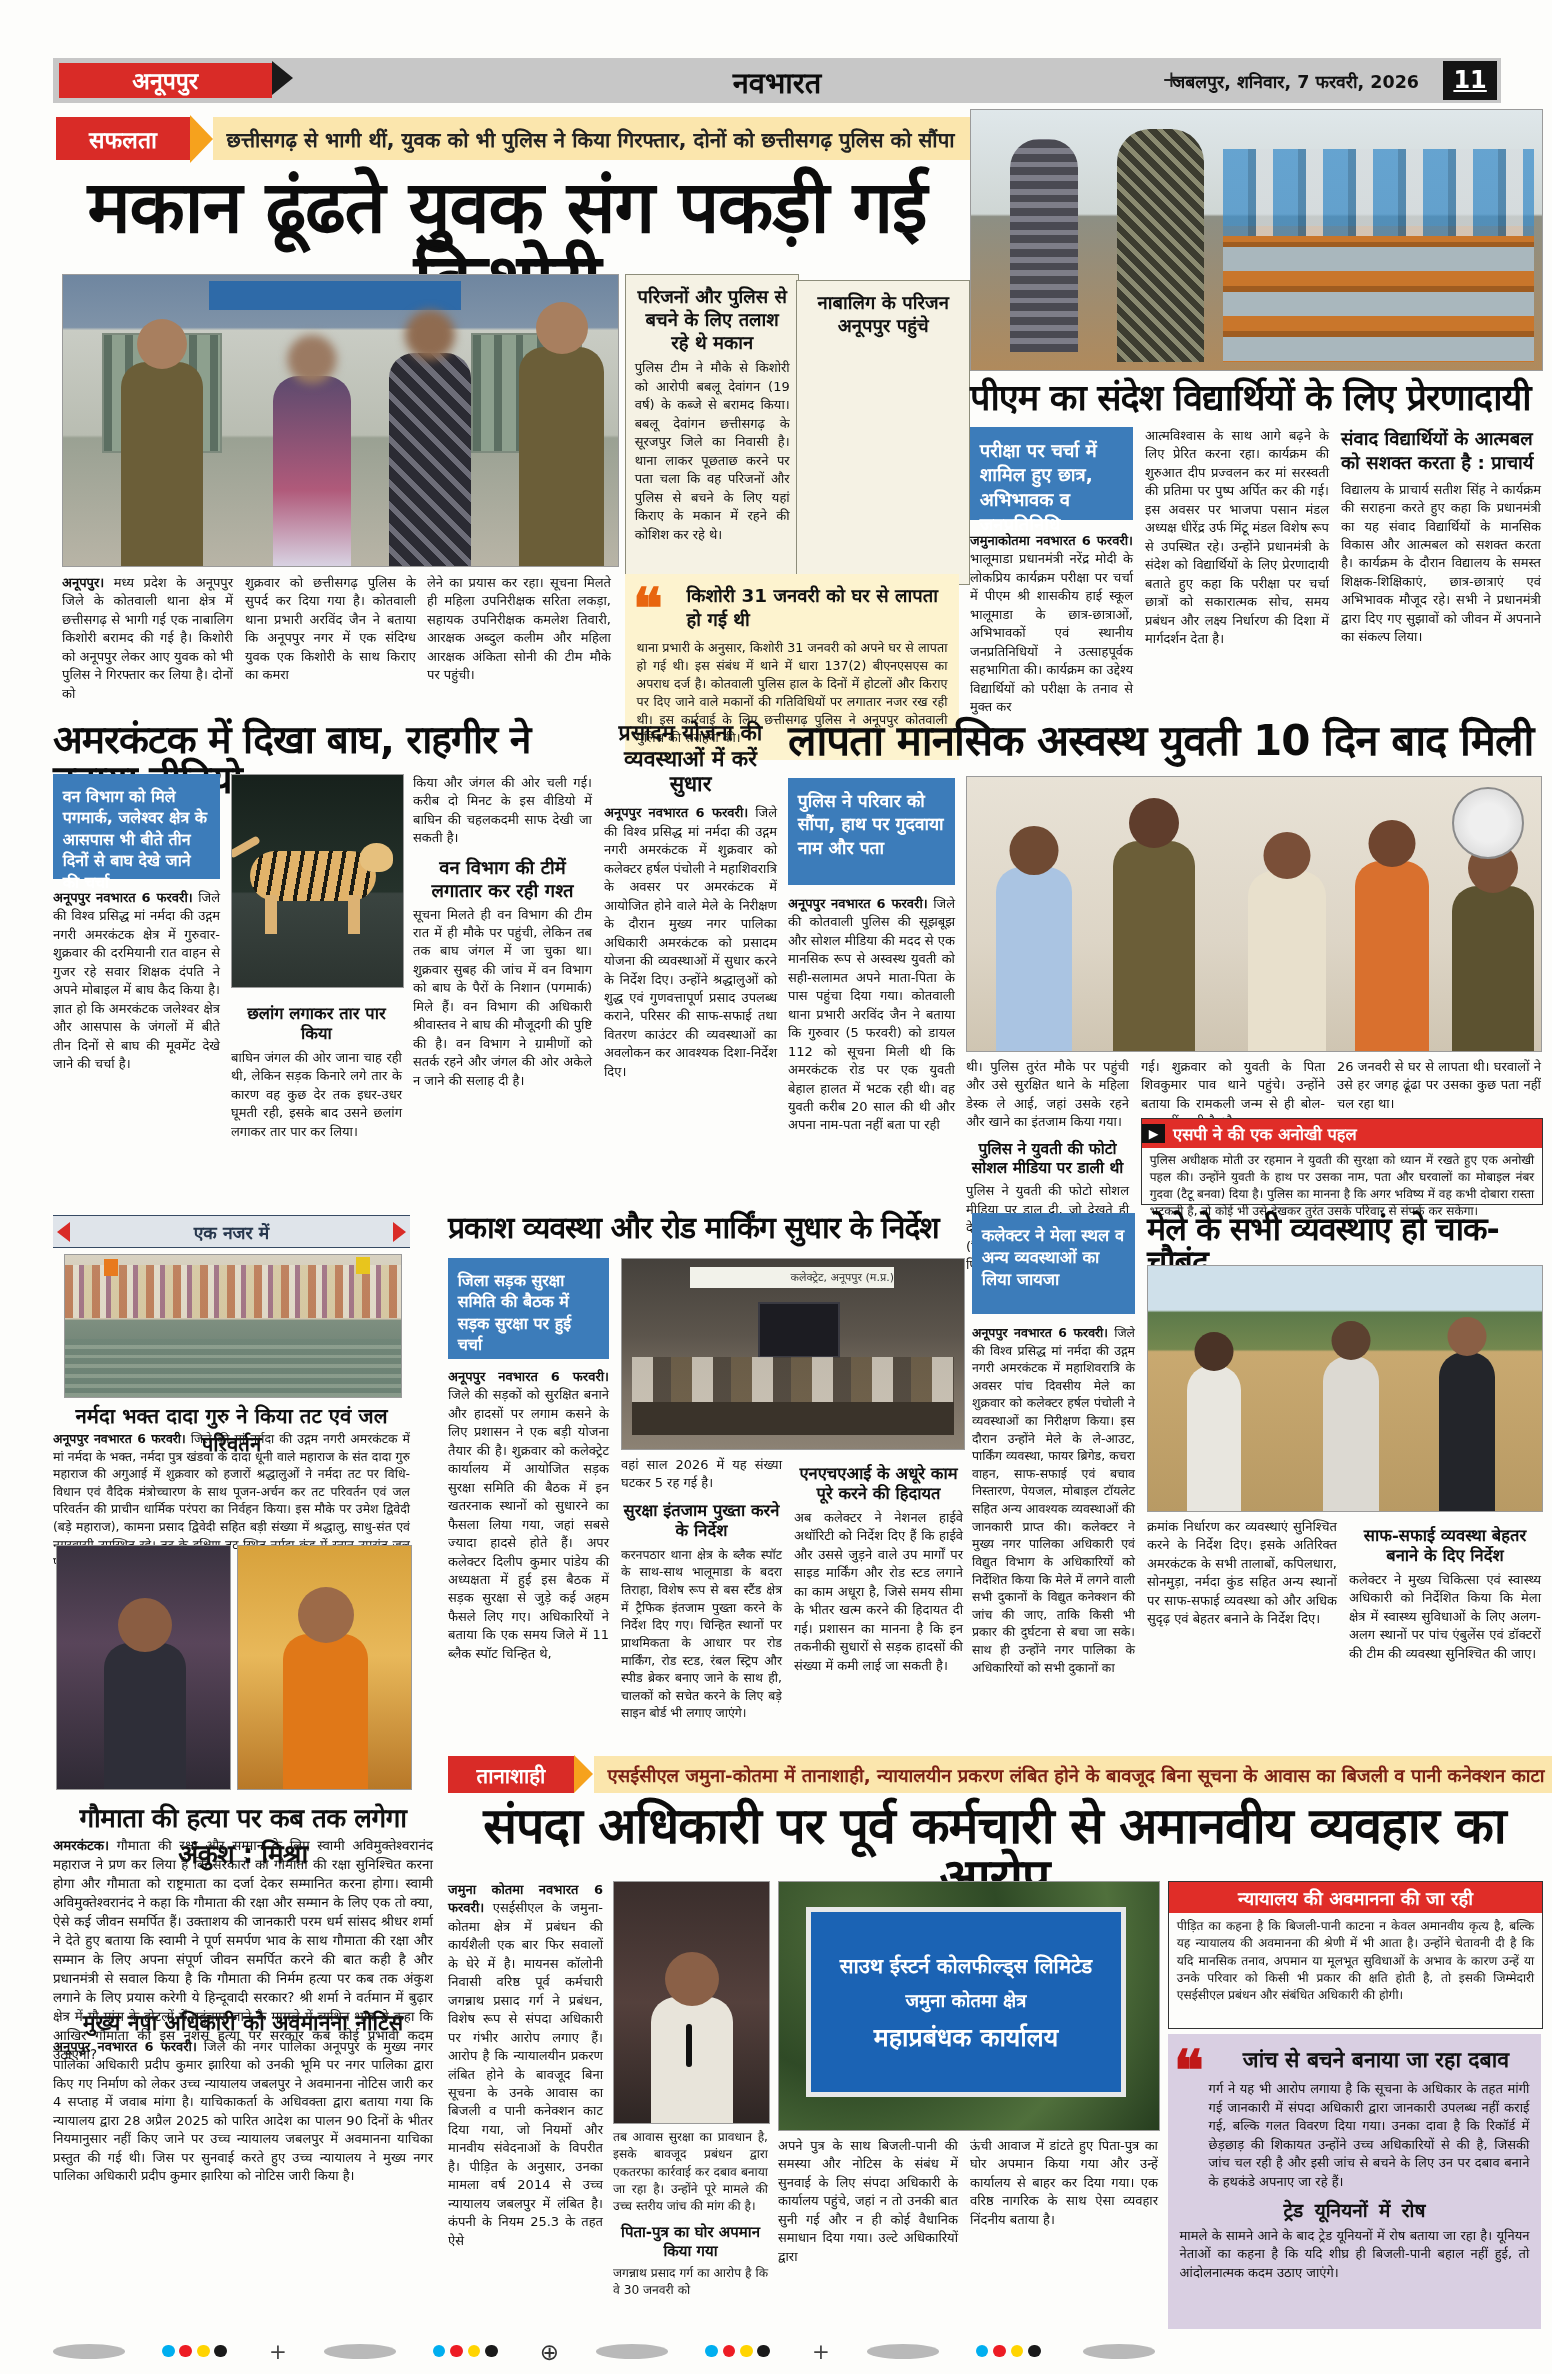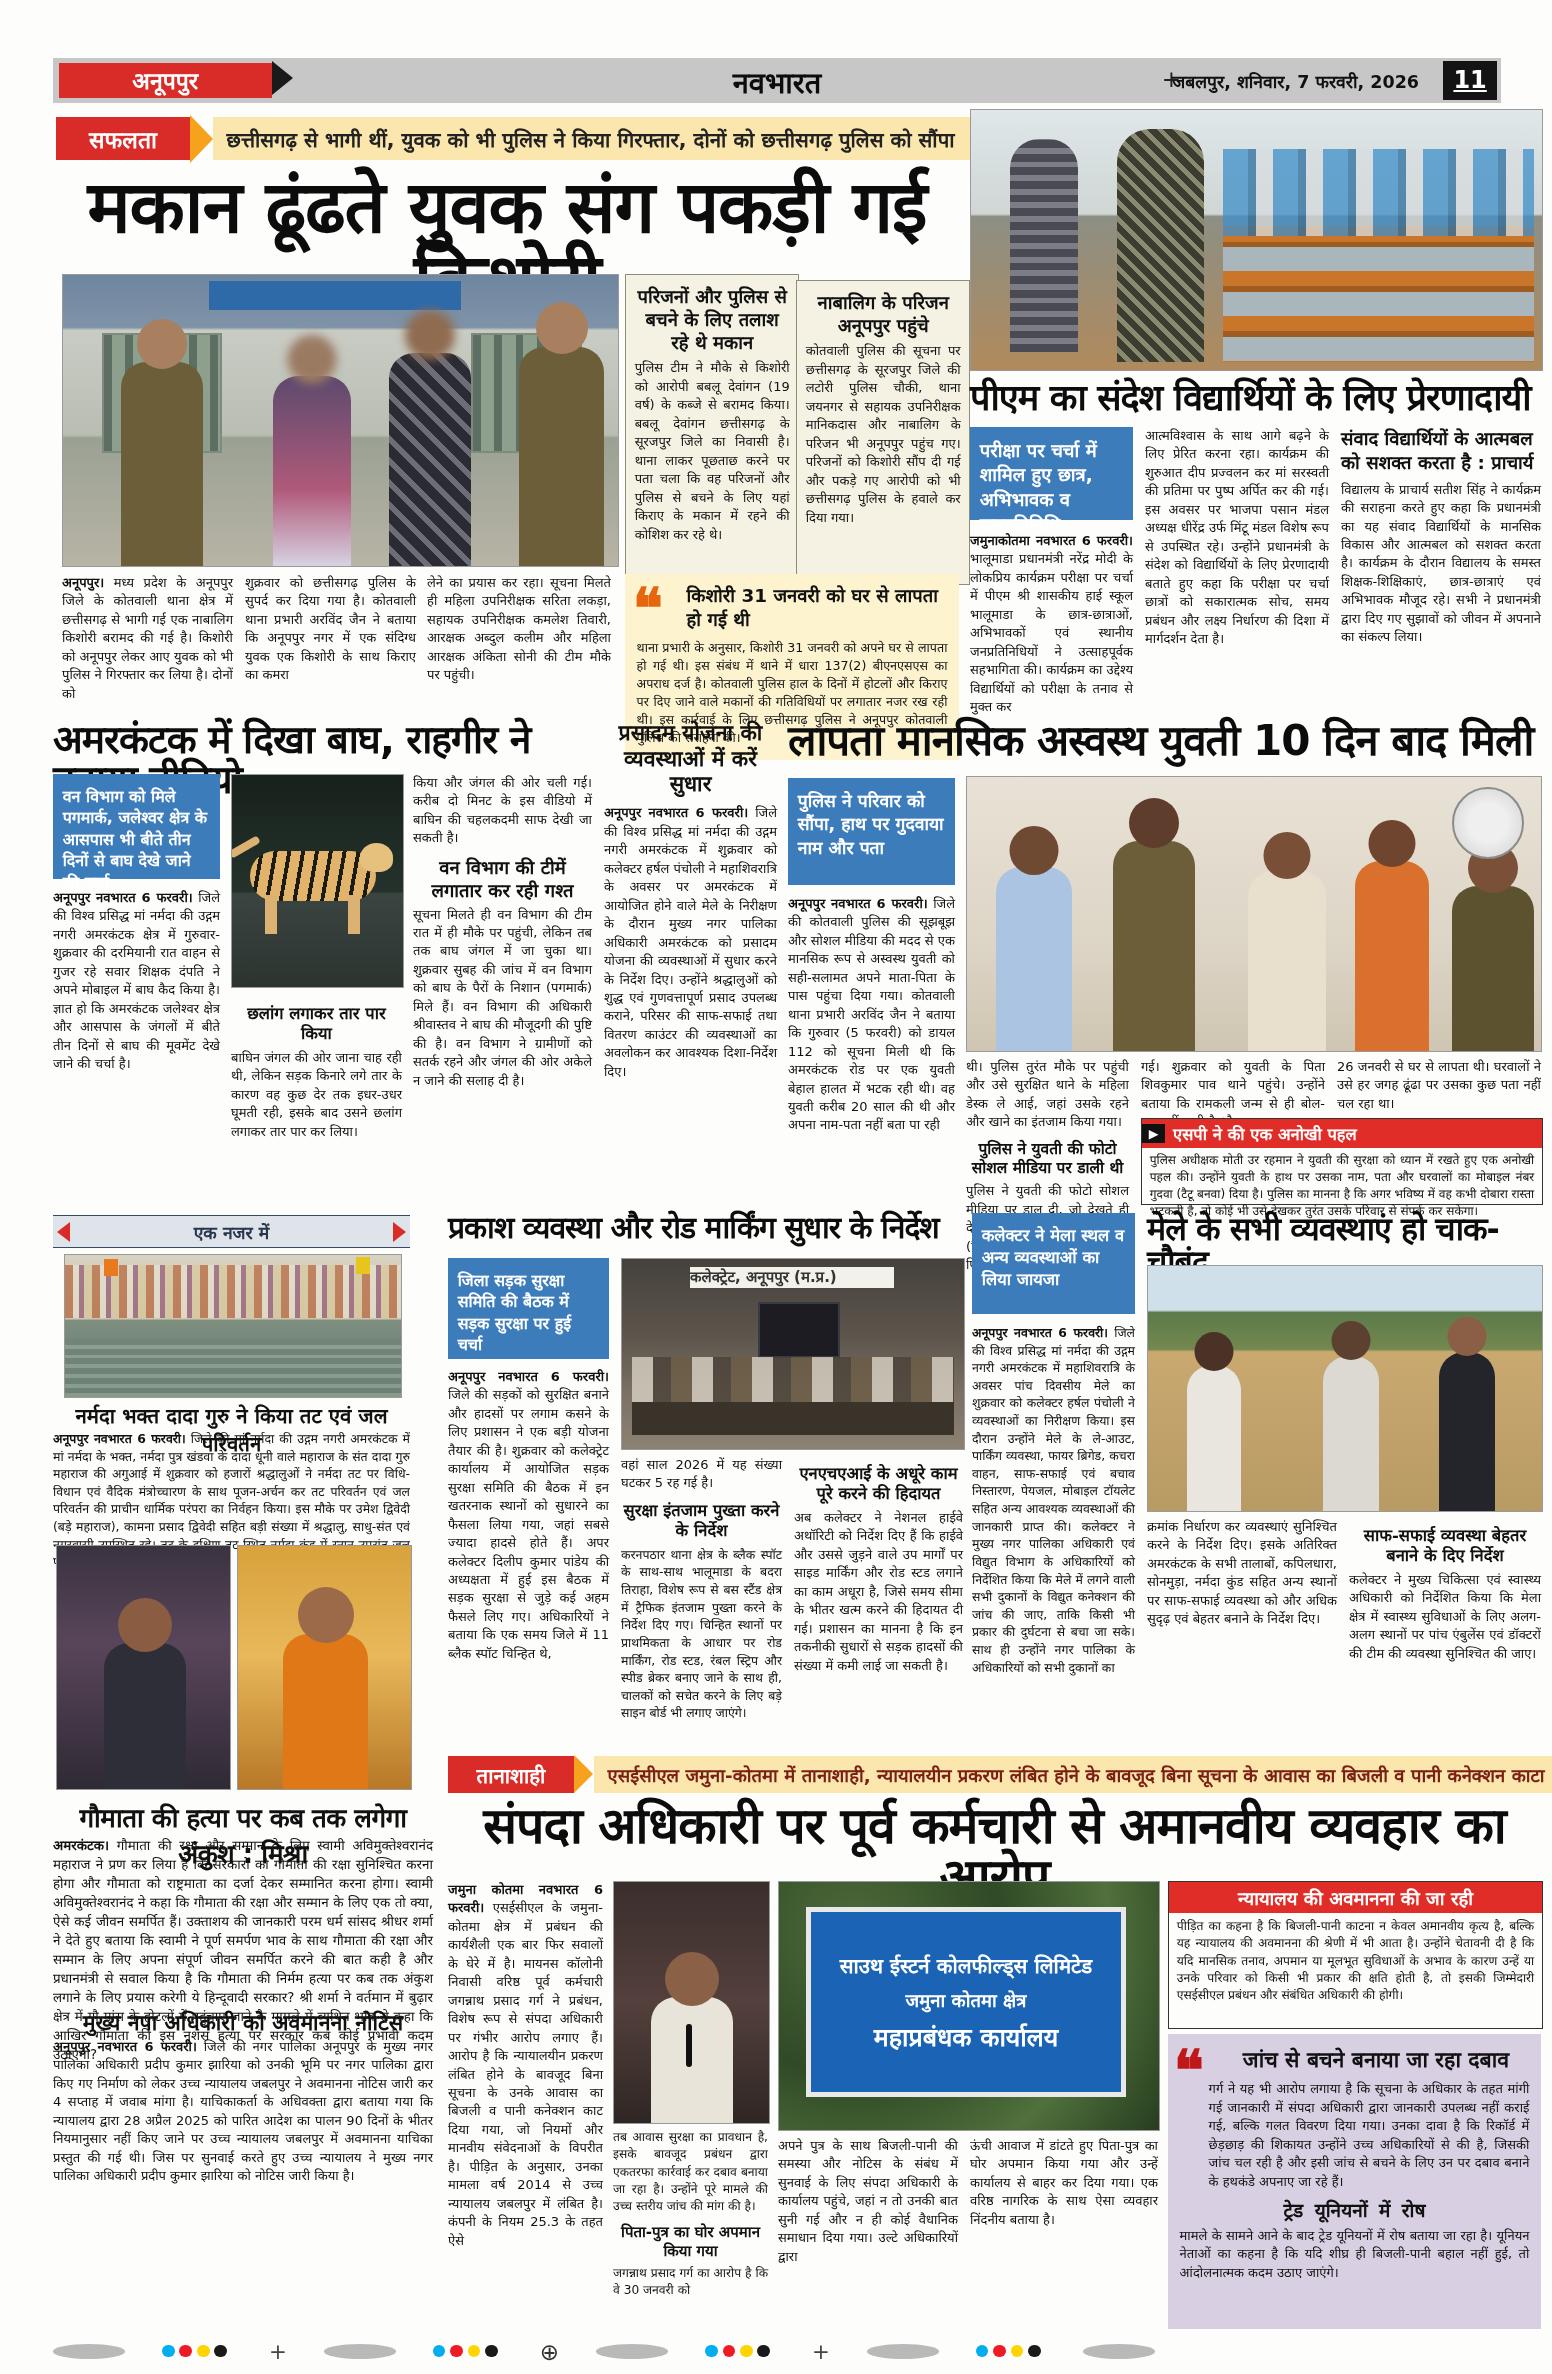--- a/index.html
+++ b/index.html
@@ -73,21 +73,20 @@
     <div class="head" style="top:-45px;width:52px;height:52px;background:#a87f5f;"></div>
   </div>
 </div>
 
 <div class="abs creambox" style="left:625px;top:274px;width:155px;height:287px;">
   <div class="creamhead">परिजनों और पुलिस से बचने के लिए तलाश रहे थे मकान</div>
   <div class="bt">पुलिस टीम ने मौके से किशोरी को आरोपी बबलू देवांगन (19 वर्ष) के कब्जे से बरामद किया। बबलू देवांगन छत्तीसगढ़ के सूरजपुर जिले का निवासी है। थाना लाकर पूछताछ करने पर पता चला कि वह परिजनों और पुलिस से बचने के लिए यहां किराए के मकान में रहने की कोशिश कर रहे थे।</div>
 </div>
 <div class="abs creambox" style="left:796px;top:280px;width:155px;height:287px;">
   <div class="creamhead">नाबालिग के परिजन अनूपपुर पहुंचे</div>
-  <div class="bt">कोतवाली पुलिस की सूचना पर छत्तीसगढ़ के सूरजपुर जिले की लटोरी पुलिस चौकी, थाना जयनगर से सहायक उपनिरीक्षक मानिकदास और नाबालिग के परिजन भी अनूपपुर पहुंच गए। परिजनों को किशोरी सौंप दी गई और पकड़े गए आरोपी को भी छत्तीसगढ़ पुलिस के हवाले कर दिया गया।</div>
 </div>
 
 <div class="abs bt" style="left:62px;top:574px;width:171px;height:184px;">
   <b>अनूपपुर।</b>
   <span>मध्य प्रदेश के अनूपपुर जिले के कोतवाली थाना क्षेत्र में छत्तीसगढ़ से भागी गई एक नाबालिग किशोरी बरामद की गई है। किशोरी को अनूपपुर लेकर आए युवक को भी पुलिस ने गिरफ्तार कर लिया है। दोनों को</span>
 </div>
 <div class="abs bt" style="left:245px;top:574px;width:171px;height:184px;">शुक्रवार को छत्तीसगढ़ पुलिस के सुपर्द कर दिया गया है। कोतवाली थाना प्रभारी अरविंद जैन ने बताया कि अनूपपुर नगर में एक संदिग्ध युवक एक किशोरी के साथ किराए का कमरा</div>
 <div class="abs bt" style="left:427px;top:574px;width:184px;height:184px;">लेने का प्रयास कर रहा। सूचना मिलते ही महिला उपनिरीक्षक सरिता लकड़ा, सहायक उपनिरीक्षक कमलेश तिवारी, आरक्षक अब्दुल कलीम और महिला आरक्षक अंकिता सोनी की टीम मौके पर पहुंची।</div>
 
 <div class="abs quoteyellow" style="left:625px;top:574px;width:334px;height:186px;padding:9.7px 11.6px;box-sizing:border-box;">
@@ -226,21 +225,21 @@
 <div class="abs bt" style="left:53px;top:2038px;width:380px;height:287px;">
   <b>अनूपपुर नवभारत 6 फरवरी।</b>
   <span>जिले की नगर पालिका अनूपपुर के मुख्य नगर पालिका अधिकारी प्रदीप कुमार झारिया को उनकी भूमि पर नगर पालिका द्वारा किए गए निर्माण को लेकर उच्च न्यायालय जबलपुर ने अवमानना नोटिस जारी कर 4 सप्ताह में जवाब मांगा है। याचिकाकर्ता के अधिवक्ता द्वारा बताया गया कि न्यायालय द्वारा 28 अप्रैल 2025 को पारित आदेश का पालन 90 दिनों के भीतर नियमानुसार नहीं किए जाने पर उच्च न्यायालय जबलपुर में अवमानना याचिका प्रस्तुत की गई थी। जिस पर सुनवाई करते हुए उच्च न्यायालय ने मुख्य नगर पालिका अधिकारी प्रदीप कुमार झारिया को नोटिस जारी किया है।</span>
 </div>
 
 <div class="abs h1" style="left:448px;top:1213px;width:514px;font-size:30px;">प्रकाश व्यवस्था और रोड मार्किंग सुधार के निर्देश</div>
 <div class="abs bluebox" style="left:448px;top:1258px;width:161px;height:101px;font-size:16px;box-sizing:border-box;">
   <span>जिला सड़क सुरक्षा समिति की बैठक में सड़क सुरक्षा पर हुई चर्चा</span>
 </div>
 <div class="ph" style="left:621px;top:1258px;width:342px;height:190px;background:linear-gradient(180deg,#45413c 0%,#5c554c 40%,#7a7064 70%,#8c8274 100%);">
-  <div class="abs" style="left:68px;top:7.8px;width:204px;height:21.3px;background:#f2f2ea;color:#333;font-size:15px;font-weight:bold;text-align:left;line-height:21.3px;">कलेक्ट्रेट, अनूपपुर (म.प्र.)</div>
+  <div class="abs" style="left:68px;top:7.8px;width:204px;height:21.3px;background:#f2f2ea;color:#333;font-size:11px;font-weight:normal;text-align:right;line-height:21.3px;">कलेक्ट्रेट, अनूपपुर (म.प्र.)</div>
   <div class="abs" style="left:136px;top:43px;width:78px;height:52px;background:#1c1c22;border:2.9px solid #3a3a42;"></div>
   <div class="abs" style="left:9.7px;bottom:13.6px;width:322px;height:33px;background:#3a332a;"></div>
   <div class="abs" style="left:9.7px;bottom:47px;width:322px;height:45px;background:repeating-linear-gradient(90deg,#d9d2c4 0 21.3px,#4a4238 21.3px 39px,#6b5c44 39px 60px);opacity:.8;"></div>
 </div>
 <div class="abs bt" style="left:448px;top:1368px;width:161px;height:378px;">
   <b>अनूपपुर नवभारत 6 फरवरी।</b>
   <span>जिले की सड़कों को सुरक्षित बनाने और हादसों पर लगाम कसने के लिए प्रशासन ने एक बड़ी योजना तैयार की है। शुक्रवार को कलेक्ट्रेट कार्यालय में आयोजित सड़क सुरक्षा समिति की बैठक में इन खतरनाक स्थानों को सुधारने का फैसला लिया गया, जहां सबसे ज्यादा हादसे होते हैं।</span>
   <span>अपर कलेक्टर दिलीप कुमार पांडेय की अध्यक्षता में हुई इस बैठक में सड़क सुरक्षा से जुड़े कई अहम फैसले लिए गए। अधिकारियों ने बताया कि एक समय जिले में 11 ब्लैक स्पॉट चिन्हित थे,</span>
 </div>
 <div class="abs" style="left:621px;top:1456px;width:161px;height:291px;">

